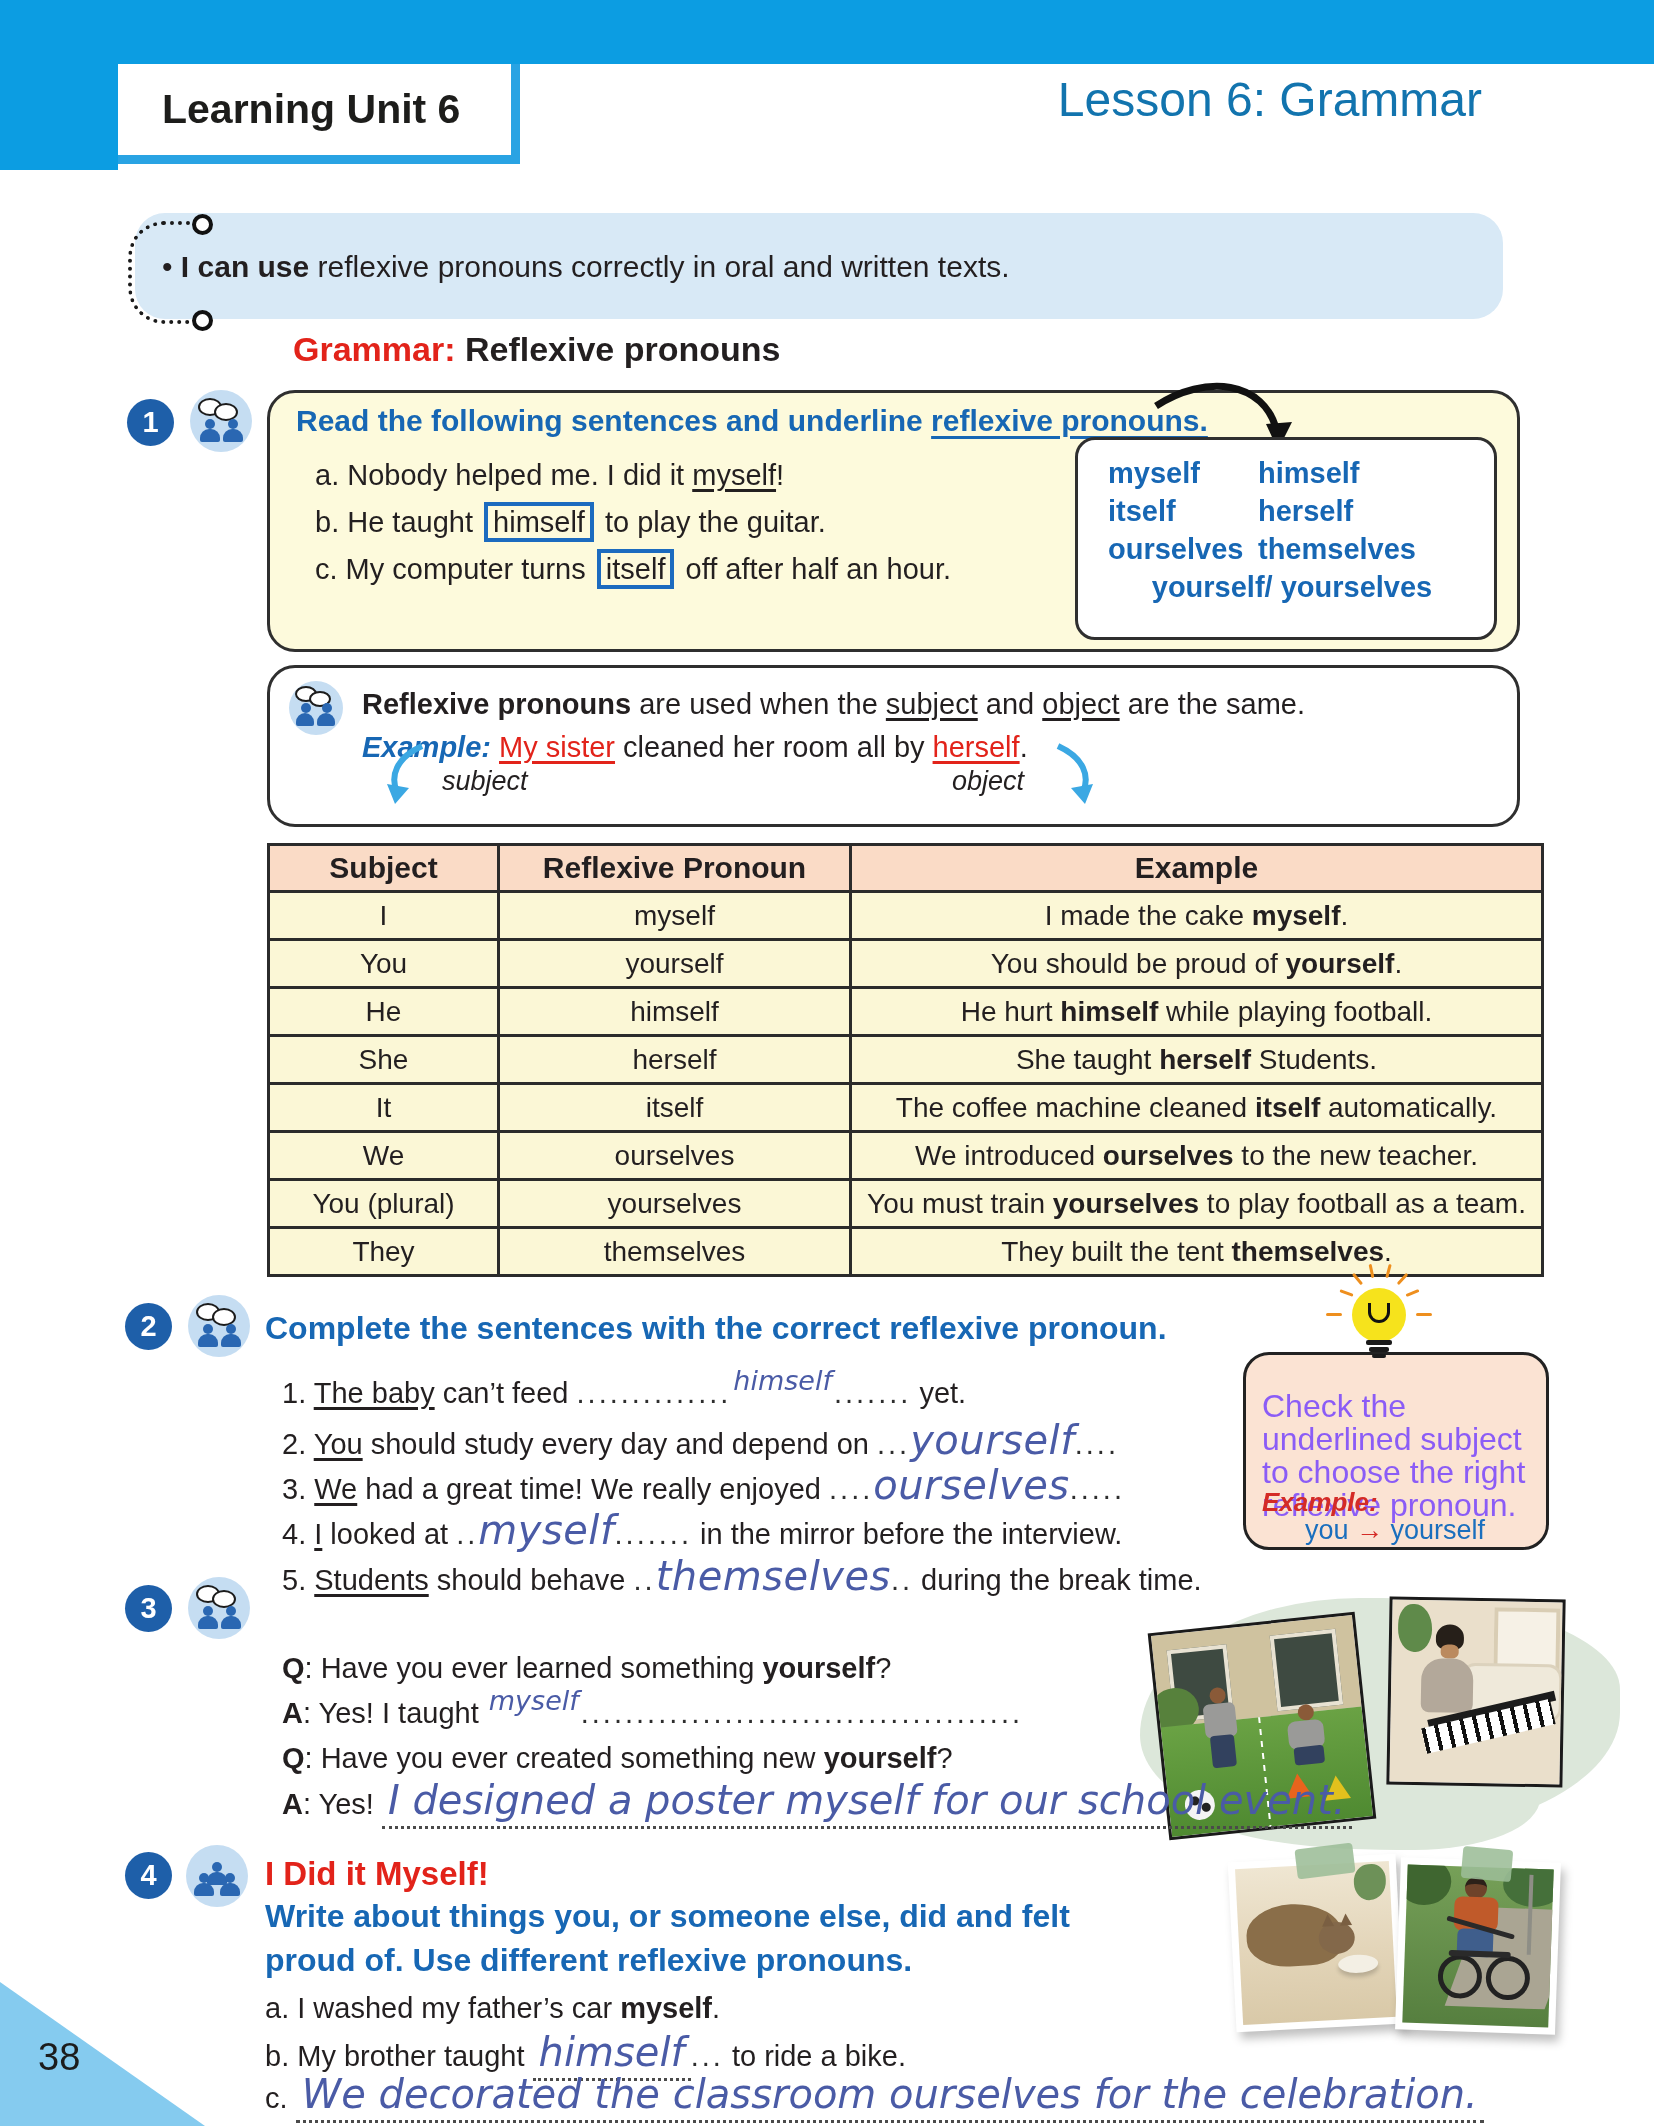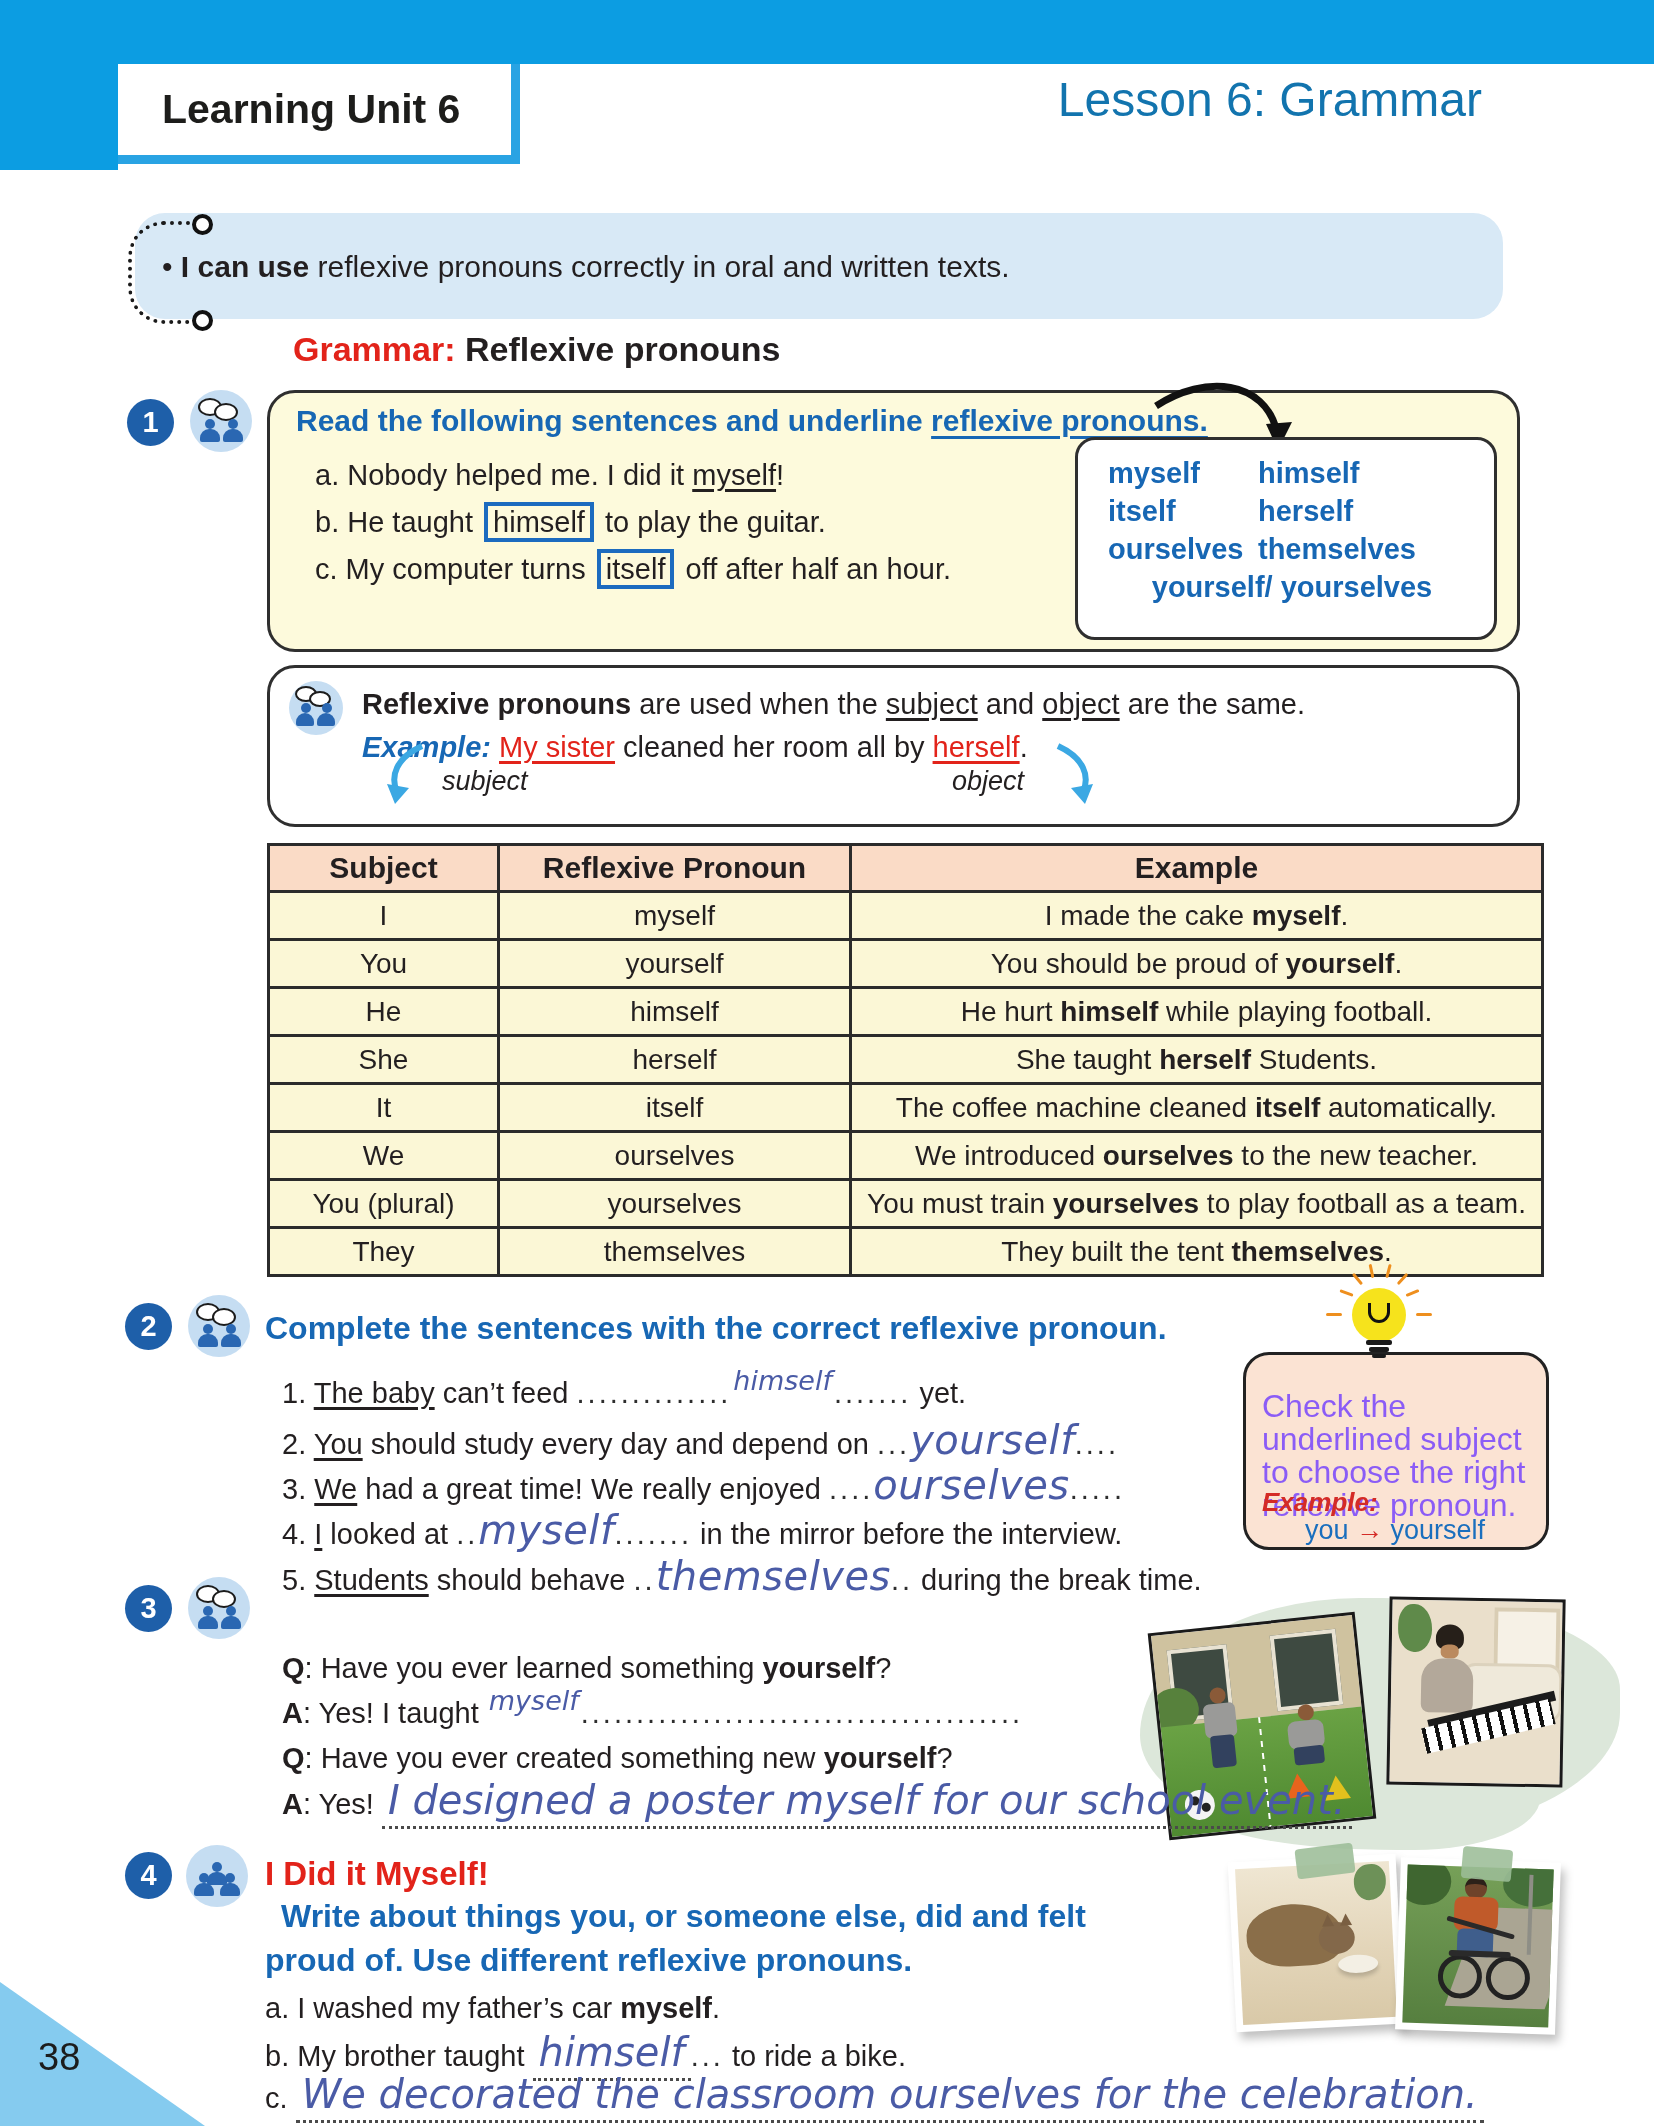--- a/index.html
+++ b/index.html
@@ -304,21 +304,21 @@
   <div class="line" style="left:282px;top:1740px;"><span class="sg-b">Q</span><span class="sg-p">: Have you ever created something new </span><span class="sg-b">yourself</span><span class="sg-p">?</span></div>
   <div class="line" style="left:282px;top:1780px;"><span class="sg-b">A</span><span class="sg-p">: Yes! </span><span class="sg-ans-line">I designed a poster myself for our school event.</span></div>
 
   <div class="abs numc" style="left:125px;top:1852px;">4</div>
   <div class="icirc" style="left:186px;top:1845px;">
     <div class="pers" style="left:21px;bottom:22px;"></div>
     <div class="pers" style="left:8px;bottom:11px;"></div>
     <div class="pers" style="left:34px;bottom:11px;"></div>
   </div>
   <div class="abs exhead-red" style="left:265px;top:1855px;">I Did it Myself!</div>
-  <div class="abs exhead" style="left:265px;top:1898px;margin-left:16px;">Write about things you, or someone else, did and felt</div>
+  <div class="abs exhead" style="left:265px;top:1898px;">Write about things you, or someone else, did and felt</div>
   <div class="abs exhead" style="left:265px;top:1942px;">proud of. Use different reflexive pronouns.</div>
   <div class="line" style="left:265px;top:1990px;"><span class="sg-p">a. I washed my father’s car </span><span class="sg-b">myself</span><span class="sg-p">.</span></div>
   <div class="line" style="left:265px;top:2032px;"><span class="sg-p">b. My brother taught </span><span class="sg-ans-line">himself</span><span class="sg-dots">...</span><span class="sg-p"> to ride a bike.</span></div>
   <div class="line" style="left:265px;top:2074px;"><span class="sg-p">c. </span><span class="sg-ans-line">We decorated the classroom ourselves for the celebration.</span></div>
 
   <div class="polaroid" style="left:1232px;top:1858px;width:168px;height:170px;transform:rotate(-3deg);">
     <div class="pscene" style="background:linear-gradient(180deg,#efe6d2 0%,#e3d5b9 55%,#d9c9a8 100%);">
       <div class="abs" style="left:118px;top:2px;width:32px;height:36px;background:#6d9158;border-radius:50% 45% 55% 50%;"></div>
       <div class="abs" style="left:8px;top:38px;width:96px;height:62px;background:#8a6e49;border-radius:55% 60% 40% 50%;"></div>
       <div class="abs" style="left:80px;top:58px;width:36px;height:32px;background:#83684a;border-radius:50%;"></div>

